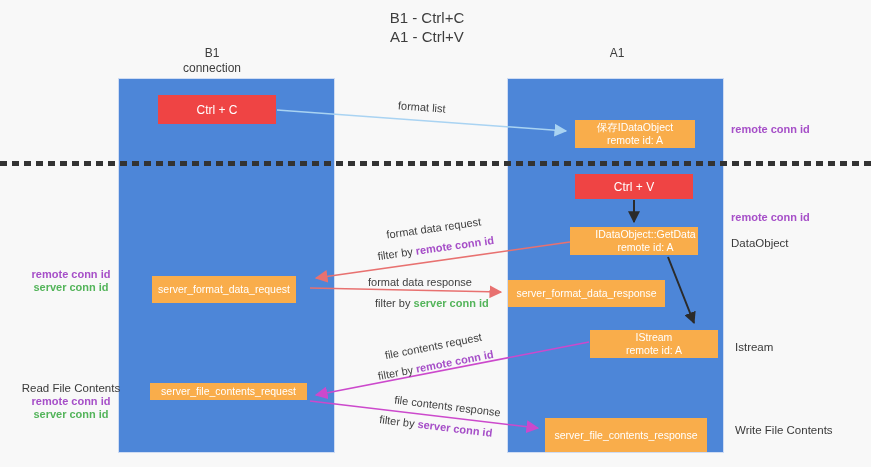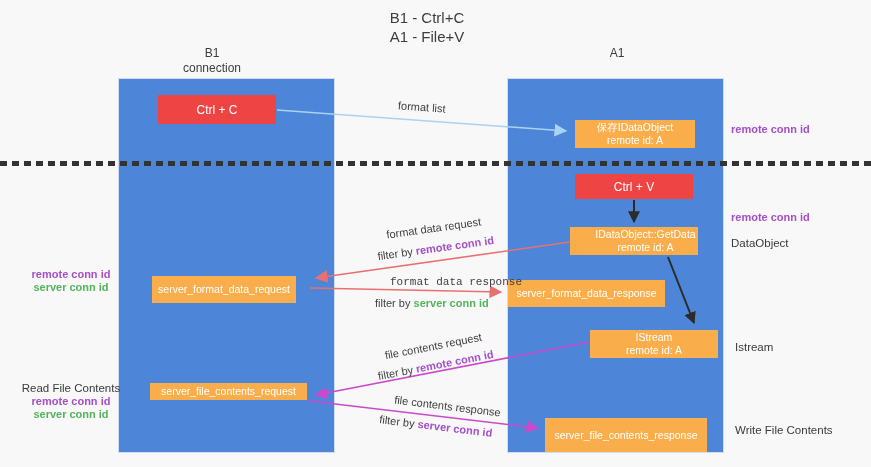--- a/index.html
+++ b/index.html
@@ -42,21 +42,21 @@
   .left-group .row{white-space:nowrap;}
   svg.arrows{position:absolute;left:0;top:0;pointer-events:none;}
 </style>
 </head>
 <body>
 
 <div class="canvas">
 
   <div class="title">
     <div>B1 - Ctrl+C</div>
-    <div>A1 - File+V</div>
+    <div>A1 - Ctrl+V</div>
   </div>
 
   <div class="col-header" style="left:122px;">
     <div>B1</div>
     <div>connection</div>
   </div>
   <div class="col-header" style="left:527px;">
     <div>A1</div>
   </div>
 
@@ -120,21 +120,21 @@
     <span>server_file_contents_response</span>
   </div>
 
   <div class="lbl" style="left:398px;top:101px;transform:rotate(4deg);">format list</div>
 
   <div class="lbl" style="left:386px;top:222px;transform:rotate(-8deg);">format data request</div>
   <div class="lbl" style="left:377px;top:242px;transform:rotate(-8deg);">
     <span>filter by </span><span class="purple">remote conn id</span>
   </div>
 
-  <div class="lbl" style="left:390px;top:276px;font-family:Liberation Mono, monospace;">format data response</div>
+  <div class="lbl" style="left:368px;top:276px;">format data response</div>
   <div class="lbl" style="left:375px;top:297px;">
     <span>filter by </span><span class="greentx">server conn id</span>
   </div>
 
   <div class="lbl" style="left:384px;top:340px;transform:rotate(-11deg);">file contents request</div>
   <div class="lbl" style="left:377px;top:359px;transform:rotate(-11deg);">
     <span>filter by </span><span class="purple">remote conn id</span>
   </div>
 
   <div class="lbl" style="left:394px;top:400px;transform:rotate(7deg);">file contents response</div>

